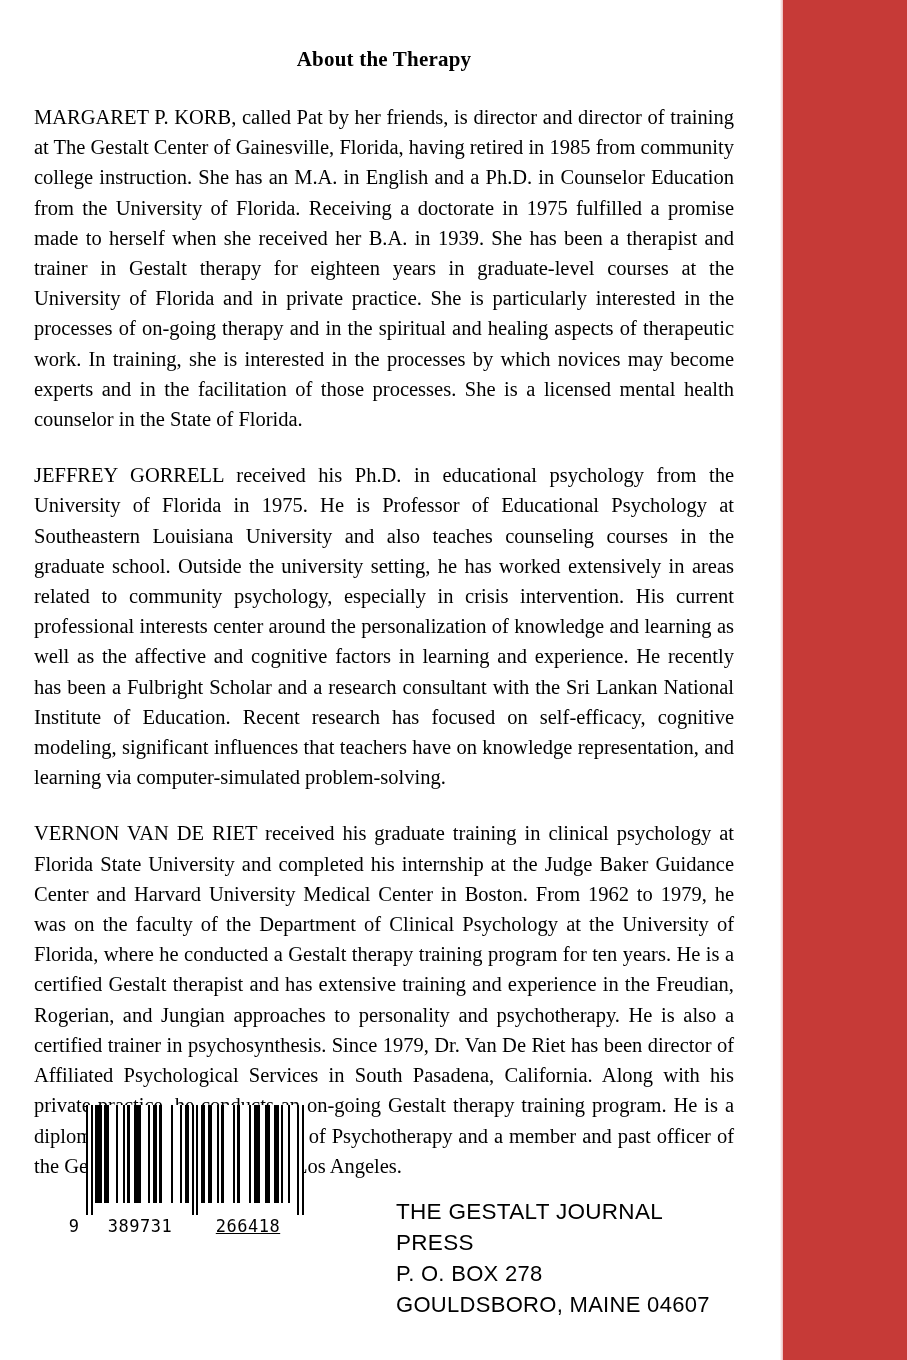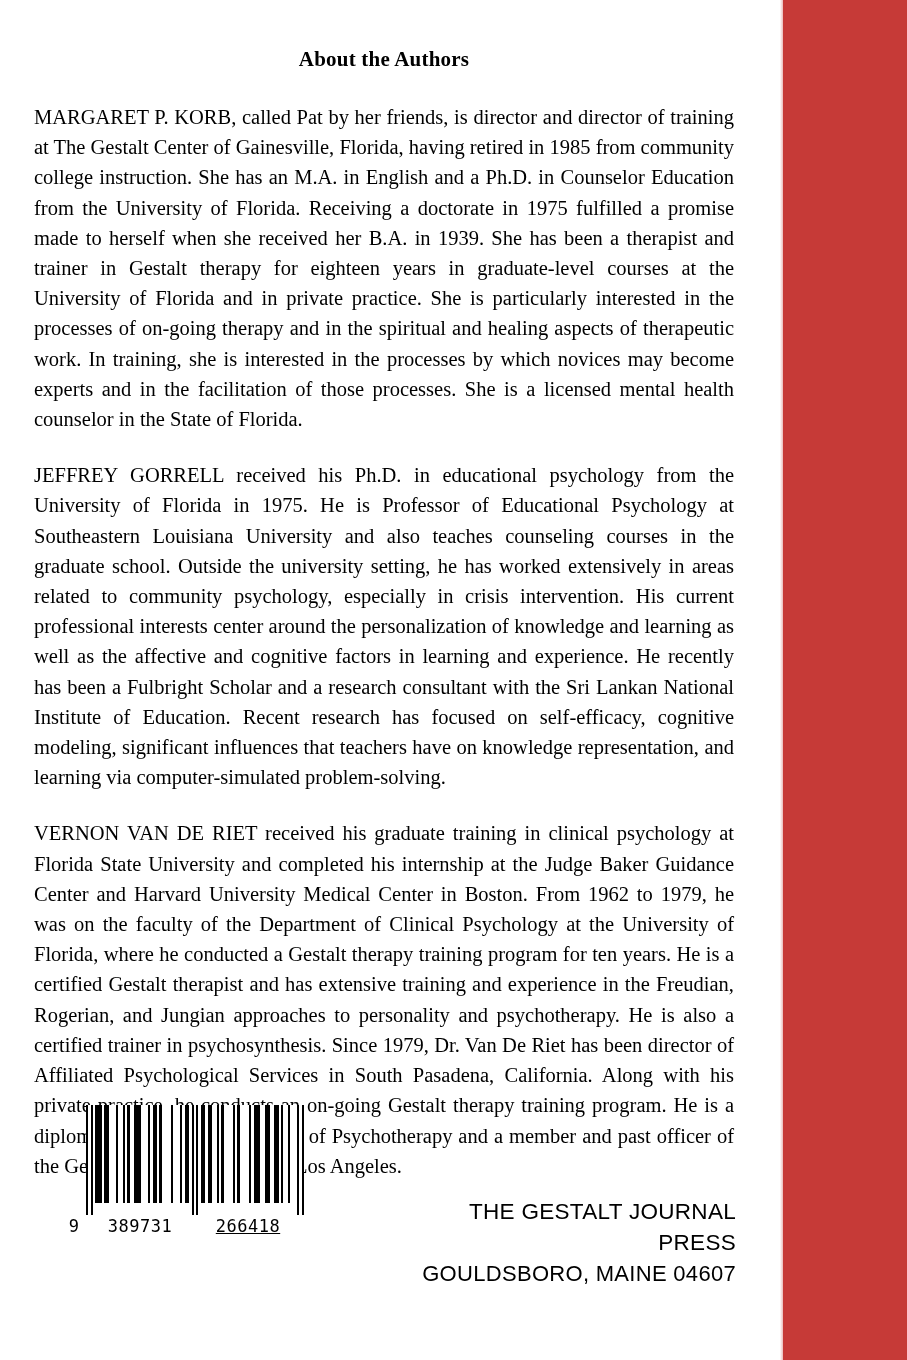--- a/index.html
+++ b/index.html
@@ -109,21 +109,21 @@
   .bd-check { width: 24px; text-align: center; }
   .bd-left  { width: 108px; text-align: center; }
   .bd-right { width: 108px; text-align: center; text-decoration: underline; }
 
   
   .publisher {
     position: absolute;
     left: 396px;
     top: 1196px;
     width: 340px;
-    text-align: right;
+    text-align: left;
     font-family: "Liberation Sans", "DejaVu Sans", sans-serif;
   }
   .pub-line-1 {
     font-size: 22.5px;
     line-height: 31px;
     letter-spacing: 0.3px;
     margin: 0;
   }
   .pub-line-2 {
     font-size: 22px;
@@ -141,21 +141,21 @@
 </head>
 <body>
 
 <div id="cover">
 
   <div class="red-stripe"></div>
   <div class="stripe-edge"></div>
 
   <div class="content">
 
-    <h1 class="section-title">About the Authors</h1>
+    <h1 class="section-title">About the Therapy</h1>
 
     <div class="bio-block">
       <p class="bio">MARGARET P. KORB, called Pat by her friends, is director and director of training at The Gestalt Center of Gainesville, Florida, having retired in 1985 from community college instruction. She has an M.A. in English and a Ph.D. in Counselor Education from the University of Florida. Receiving a doctorate in 1975 fulfilled a promise made to herself when she received her B.A. in 1939. She has been a therapist and trainer in Gestalt therapy for eighteen years in graduate-level courses at the University of Florida and in private practice. She is particularly interested in the processes of on-going therapy and in the spiritual and healing aspects of therapeutic work. In training, she is interested in the processes by which novices may become experts and in the facilitation of those processes. She is a licensed mental health counselor in the State of Florida.</p>
       <p class="bio">JEFFREY GORRELL received his Ph.D. in educational psychology from the University of Florida in 1975. He is Professor of Educational Psychology at Southeastern Louisiana University and also teaches counseling courses in the graduate school. Outside the university setting, he has worked extensively in areas related to community psychology, especially in crisis intervention. His current professional interests center around the personalization of knowledge and learning as well as the affective and cognitive factors in learning and experience. He recently has been a Fulbright Scholar and a research consultant with the Sri Lankan National Institute of Education. Recent research has focused on self-efficacy, cognitive modeling, significant influences that teachers have on knowledge representation, and learning via computer-simulated problem-solving.</p>
       <p class="bio">VERNON VAN DE RIET received his graduate training in clinical psychology at Florida State University and completed his internship at the Judge Baker Guidance Center and Harvard University Medical Center in Boston. From 1962 to 1979, he was on the faculty of the Department of Clinical Psychology at the University of Florida, where he conducted a Gestalt therapy training program for ten years. He is a certified Gestalt therapist and has extensive training and experience in the Freudian, Rogerian, and Jungian approaches to personality and psychotherapy. He is also a certified trainer in psychosynthesis. Since 1979, Dr. Van De Riet has been director of Affiliated Psychological Services in South Pasadena, California. Along with his private practice, he conducts an on-going Gestalt therapy training program. He is a diplomat of the American Board of Psychotherapy and a member and past officer of the Gestalt Therapy Institute of Los Angeles.</p>
     </div>
 
   </div>
 
   <div class="isbn-area">
@@ -213,16 +213,17 @@
       <div class="barcode-digits">
         <span class="bd-check">9</span>
         <span class="bd-left">389731</span>
         <span class="bd-right">266418</span>
       </div>
     </div>
   </div>
 
   <div class="publisher">
     <div class="pub-line-1">THE GESTALT JOURNAL PRESS</div>
+    <div class="pub-line-2">P. O. BOX  278</div>
     <div class="pub-line-3">GOULDSBORO, MAINE 04607</div>
   </div>
 
 </div>
 
 </body></html>

